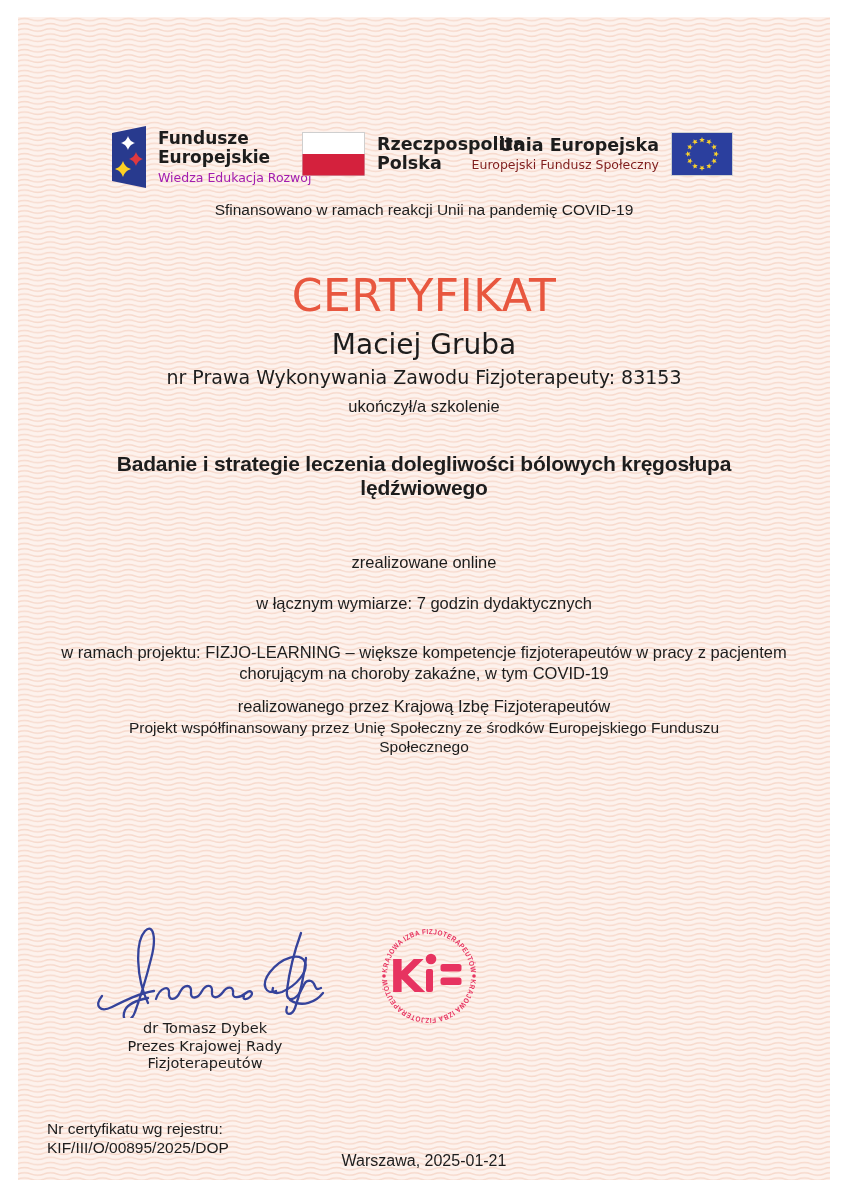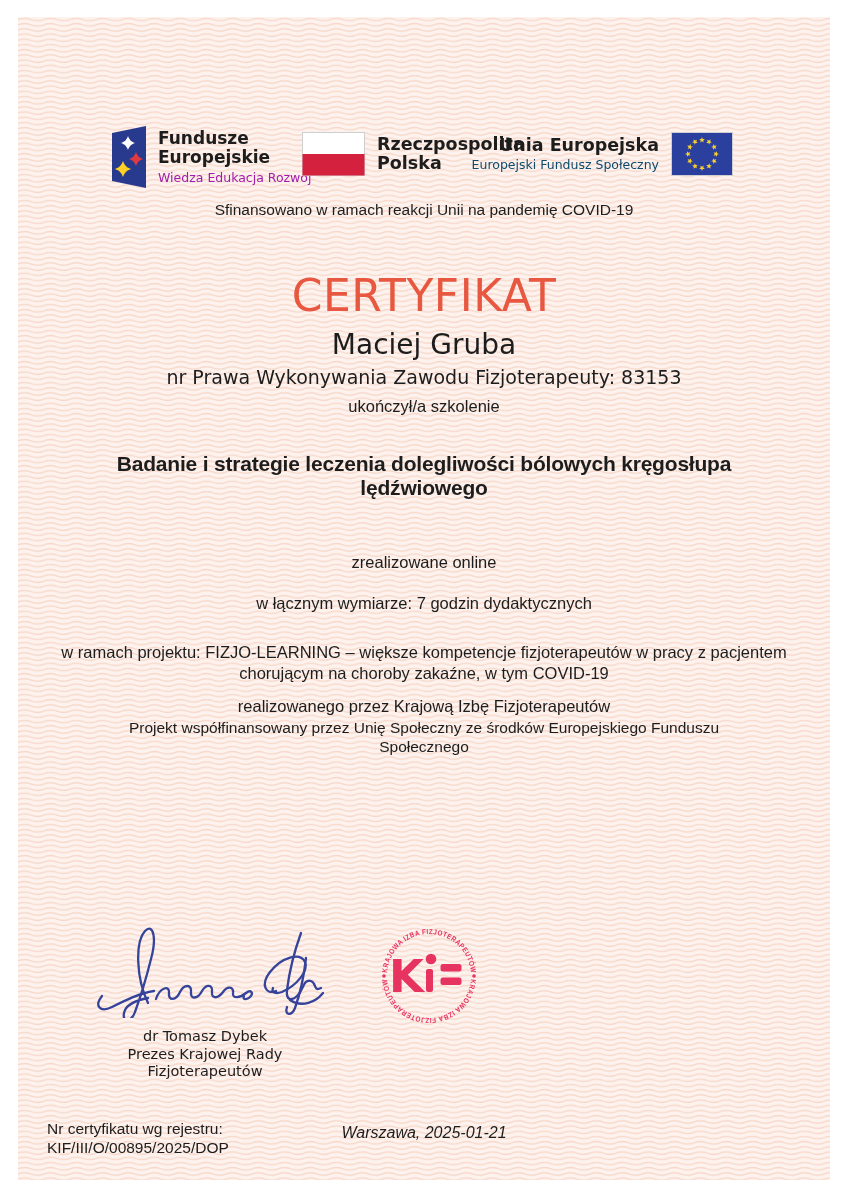--- a/index.html
+++ b/index.html
@@ -11,35 +11,35 @@
   .content{position:absolute;inset:0;padding-left:16px;}
   .abs{position:absolute;}
   .center-line{left:0;right:0;text-align:center;}
   
   .logo-group{display:flex;align-items:center;gap:12px;}
   .fe-title{font-weight:bold;font-size:17px;line-height:1.1;width:118px;}
   .fe-sub{font-size:12.5px;margin-top:3px;color:#a21caf;}
   .pl-title{font-weight:bold;font-size:17.5px;line-height:1.1;width:140px;}
   .eu-textblock{text-align:right;}
   .eu-title{font-weight:bold;font-size:17.5px;line-height:1.1;}
-  .eu-sub{font-size:12.5px;margin-top:2px;color:#0c4a6e;}
+  .eu-sub{font-size:12.5px;margin-top:2px;color:#7f1d1d;}
   .funding-note{font-family:"Liberation Sans",sans-serif;font-size:15.5px;}
   
   .cert-title{font-size:44px;letter-spacing:0.5px;}
   .recipient{font-size:28px;}
   .license{font-size:19px;}
   .completion{font-family:"Liberation Sans",sans-serif;font-size:16.5px;}
   .course{
     font-family:"Liberation Sans",sans-serif;font-weight:700;font-size:21px;
     line-height:1.15;letter-spacing:-0.2px;max-width:640px;margin:0 auto;
   }
   .bodyline{font-family:"Liberation Sans",sans-serif;font-size:16.5px;}
   .project{max-width:730px;margin:8px auto;line-height:1.25;}
   .cofinance{font-family:"Liberation Sans",sans-serif;font-size:15.5px;max-width:650px;margin:0 auto;line-height:1.2;}
-  .signatory{width:240px;text-align:center;font-size:14.5px;line-height:1.22;margin-top:8px;}
+  .signatory{width:240px;text-align:center;font-size:14.5px;line-height:1.22;}
   .registry{font-family:"Liberation Sans",sans-serif;font-size:15.5px;line-height:1.2;text-align:left;}
   .place-date{font-family:"Liberation Sans",sans-serif;font-size:16px;}
 </style>
 </head>
 <body>
 
 <div class="page">
 
   <div class="bg-layer">
     <svg width="812" height="1163">
@@ -171,16 +171,16 @@
           <rect x="66.5" y="56.5" width="21" height="7.5" rx="2.5"></rect>
         </g>
       </g>
     </svg>
 
     <div class="abs registry" style="left:47px;top:1120px;">
       <div>Nr certyfikatu wg rejestru:</div>
       <div>KIF/III/O/00895/2025/DOP</div>
     </div>
 
-    <div class="abs center-line place-date" style="top:1124px;font-style:italic;">Warszawa, 2025-01-21</div>
+    <div class="abs center-line place-date" style="top:1152px;">Warszawa, 2025-01-21</div>
 
   </div>
 </div>
 
 </body></html>

